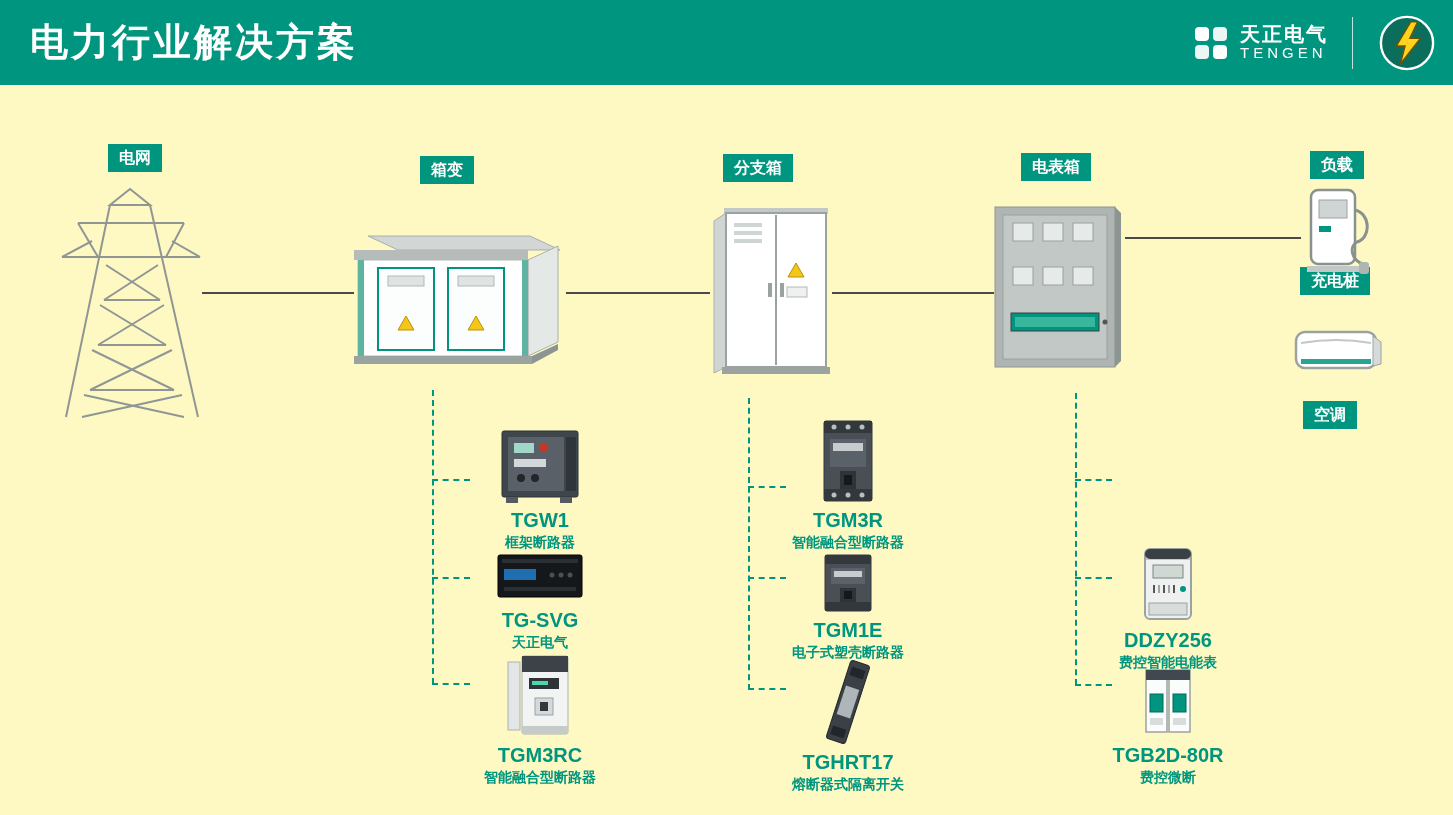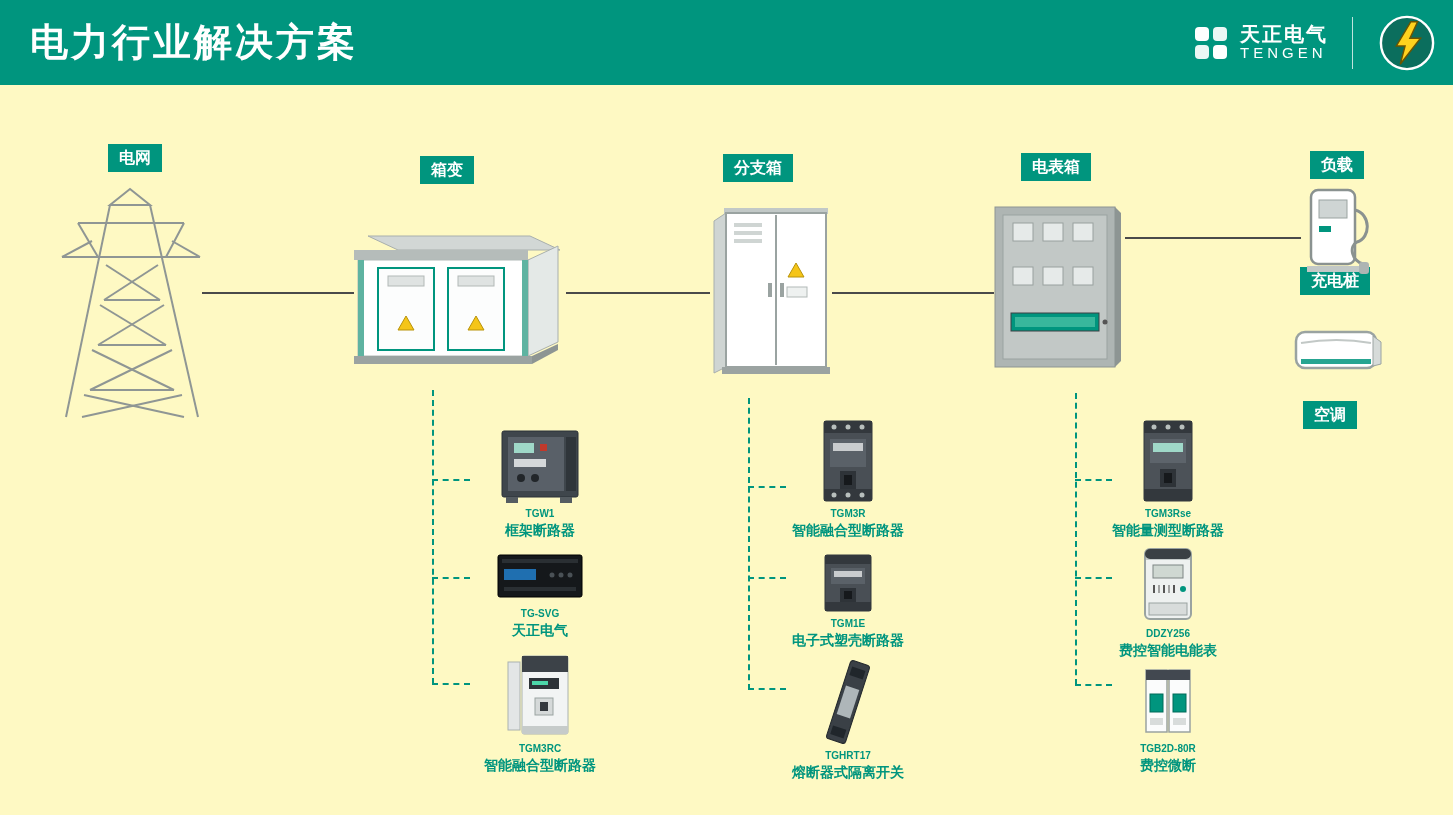--- a/index.html
+++ b/index.html
@@ -22,21 +22,21 @@
   
   .badge { position:absolute; background:#00957e; color:#ffffff; font-size:16px; font-weight:bold;
            padding:3px 11px; line-height:1.35; white-space:nowrap; }
   .hline  { position:absolute; height:0; border-top:2px solid #4a4a4a; }
   .dash-v { position:absolute; width:0; border-left:2px dashed #00957e; }
   .dash-h { position:absolute; height:0; border-top:2px dashed #00957e; }
   .illus  { position:absolute; }
 
   .product { position:absolute; width:140px; text-align:center; }
   .p-img   { display:flex; align-items:flex-end; justify-content:center; }
-  .p-model { color:#00957e; font-weight:bold; font-size:10px; margin-top:5px; line-height:1.25; }
+  .p-model { color:#00957e; font-weight:bold; font-size:20px; margin-top:5px; line-height:1.25; }
   .p-desc  { color:#00957e; font-weight:bold; font-size:14px; line-height:1.35; }
 </style>
 </head>
 <body>
 
 <div class="page">
 
   <header class="topbar">
     <h1 class="title">电力行业解决方案</h1>
     <div class="brand">
@@ -286,38 +286,20 @@
           <rect x="25" y="8" width="14" height="9" fill="#20262b"></rect>
           <rect x="25" y="28" width="14" height="30" fill="#aeb6b9"></rect>
           <rect x="25" y="70" width="14" height="9" fill="#20262b"></rect>
         </g>
       </svg>
     </div>
     <div class="p-model">TGHRT17</div>
     <div class="p-desc">熔断器式隔离开关</div>
   </div>
 
-  <div class="product" style="left:1098px; top:418px;">
-    <div class="p-img" style="height:85px;">
-      <svg viewBox="0 0 64 84" width="64" height="84">
-        <rect x="8" y="2" width="48" height="80" rx="2" fill="#4c5258" stroke="#33383d"></rect>
-        <rect x="8" y="2" width="48" height="12" fill="#33383d"></rect>
-        <circle cx="18" cy="8" r="2.5" fill="#b8bfbd"></circle>
-          <circle cx="32" cy="8" r="2.5" fill="#b8bfbd"></circle>
-          <circle cx="46" cy="8" r="2.5" fill="#b8bfbd"></circle>
-        <rect x="14" y="20" width="36" height="24" fill="#5d646b"></rect>
-        <rect x="17" y="24" width="30" height="9" fill="#9fd8c8"></rect>
-        <rect x="24" y="50" width="16" height="18" fill="#2e3338"></rect>
-        <rect x="28" y="54" width="8" height="10" fill="#16191c"></rect>
-        <rect x="8" y="70" width="48" height="12" fill="#33383d"></rect>
-      </svg>
-    </div>
-    <div class="p-model">TGM3Rse</div>
-    <div class="p-desc">智能量测型断路器</div>
-  </div>
 
   <div class="product" style="left:1098px; top:545px;">
     <div class="p-img" style="height:78px;">
       <svg viewBox="0 0 58 76" width="58" height="76">
         <rect x="6" y="2" width="46" height="70" rx="5" fill="#eef1f0" stroke="#9aa3a1" stroke-width="2"></rect>
         <path d="M6 12 h46" stroke="#9aa3a1"></path>
         <rect x="6" y="2" width="46" height="10" rx="5" fill="#3a4044"></rect>
         <rect x="14" y="18" width="30" height="13" fill="#cfd8d2" stroke="#7d8583"></rect>
         <line x1="15" y1="38" x2="15" y2="46" stroke="#555" stroke-width="2"></line>
         <line x1="20" y1="38" x2="20" y2="46" stroke="#555"></line>

